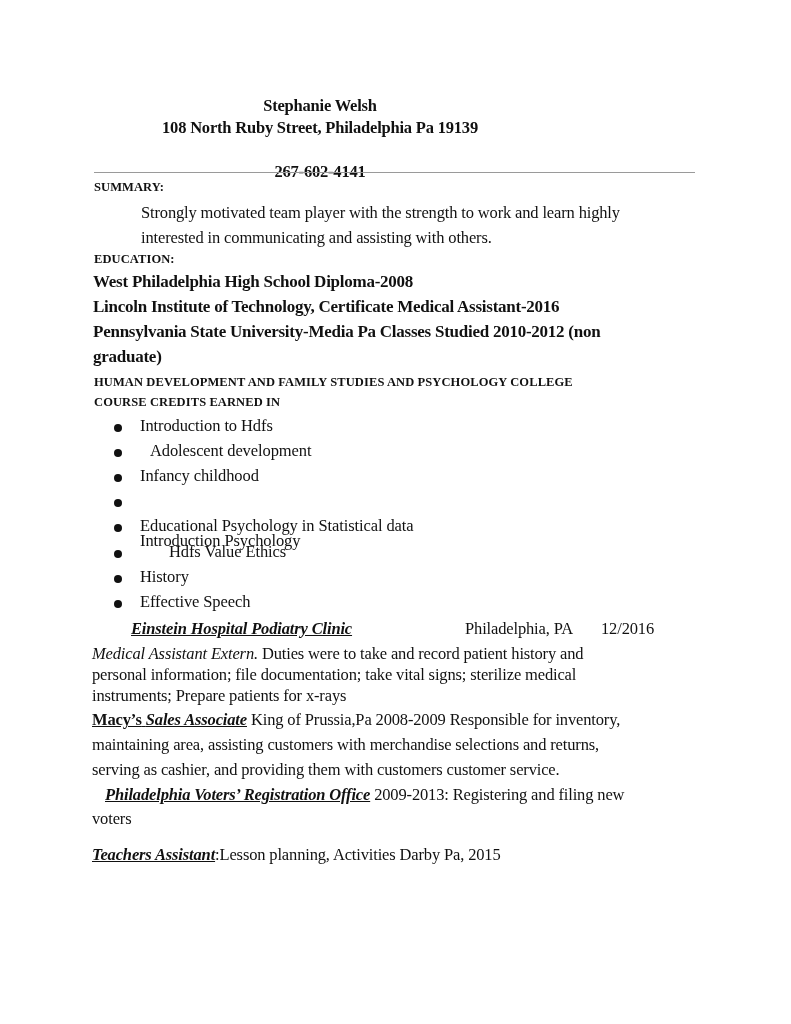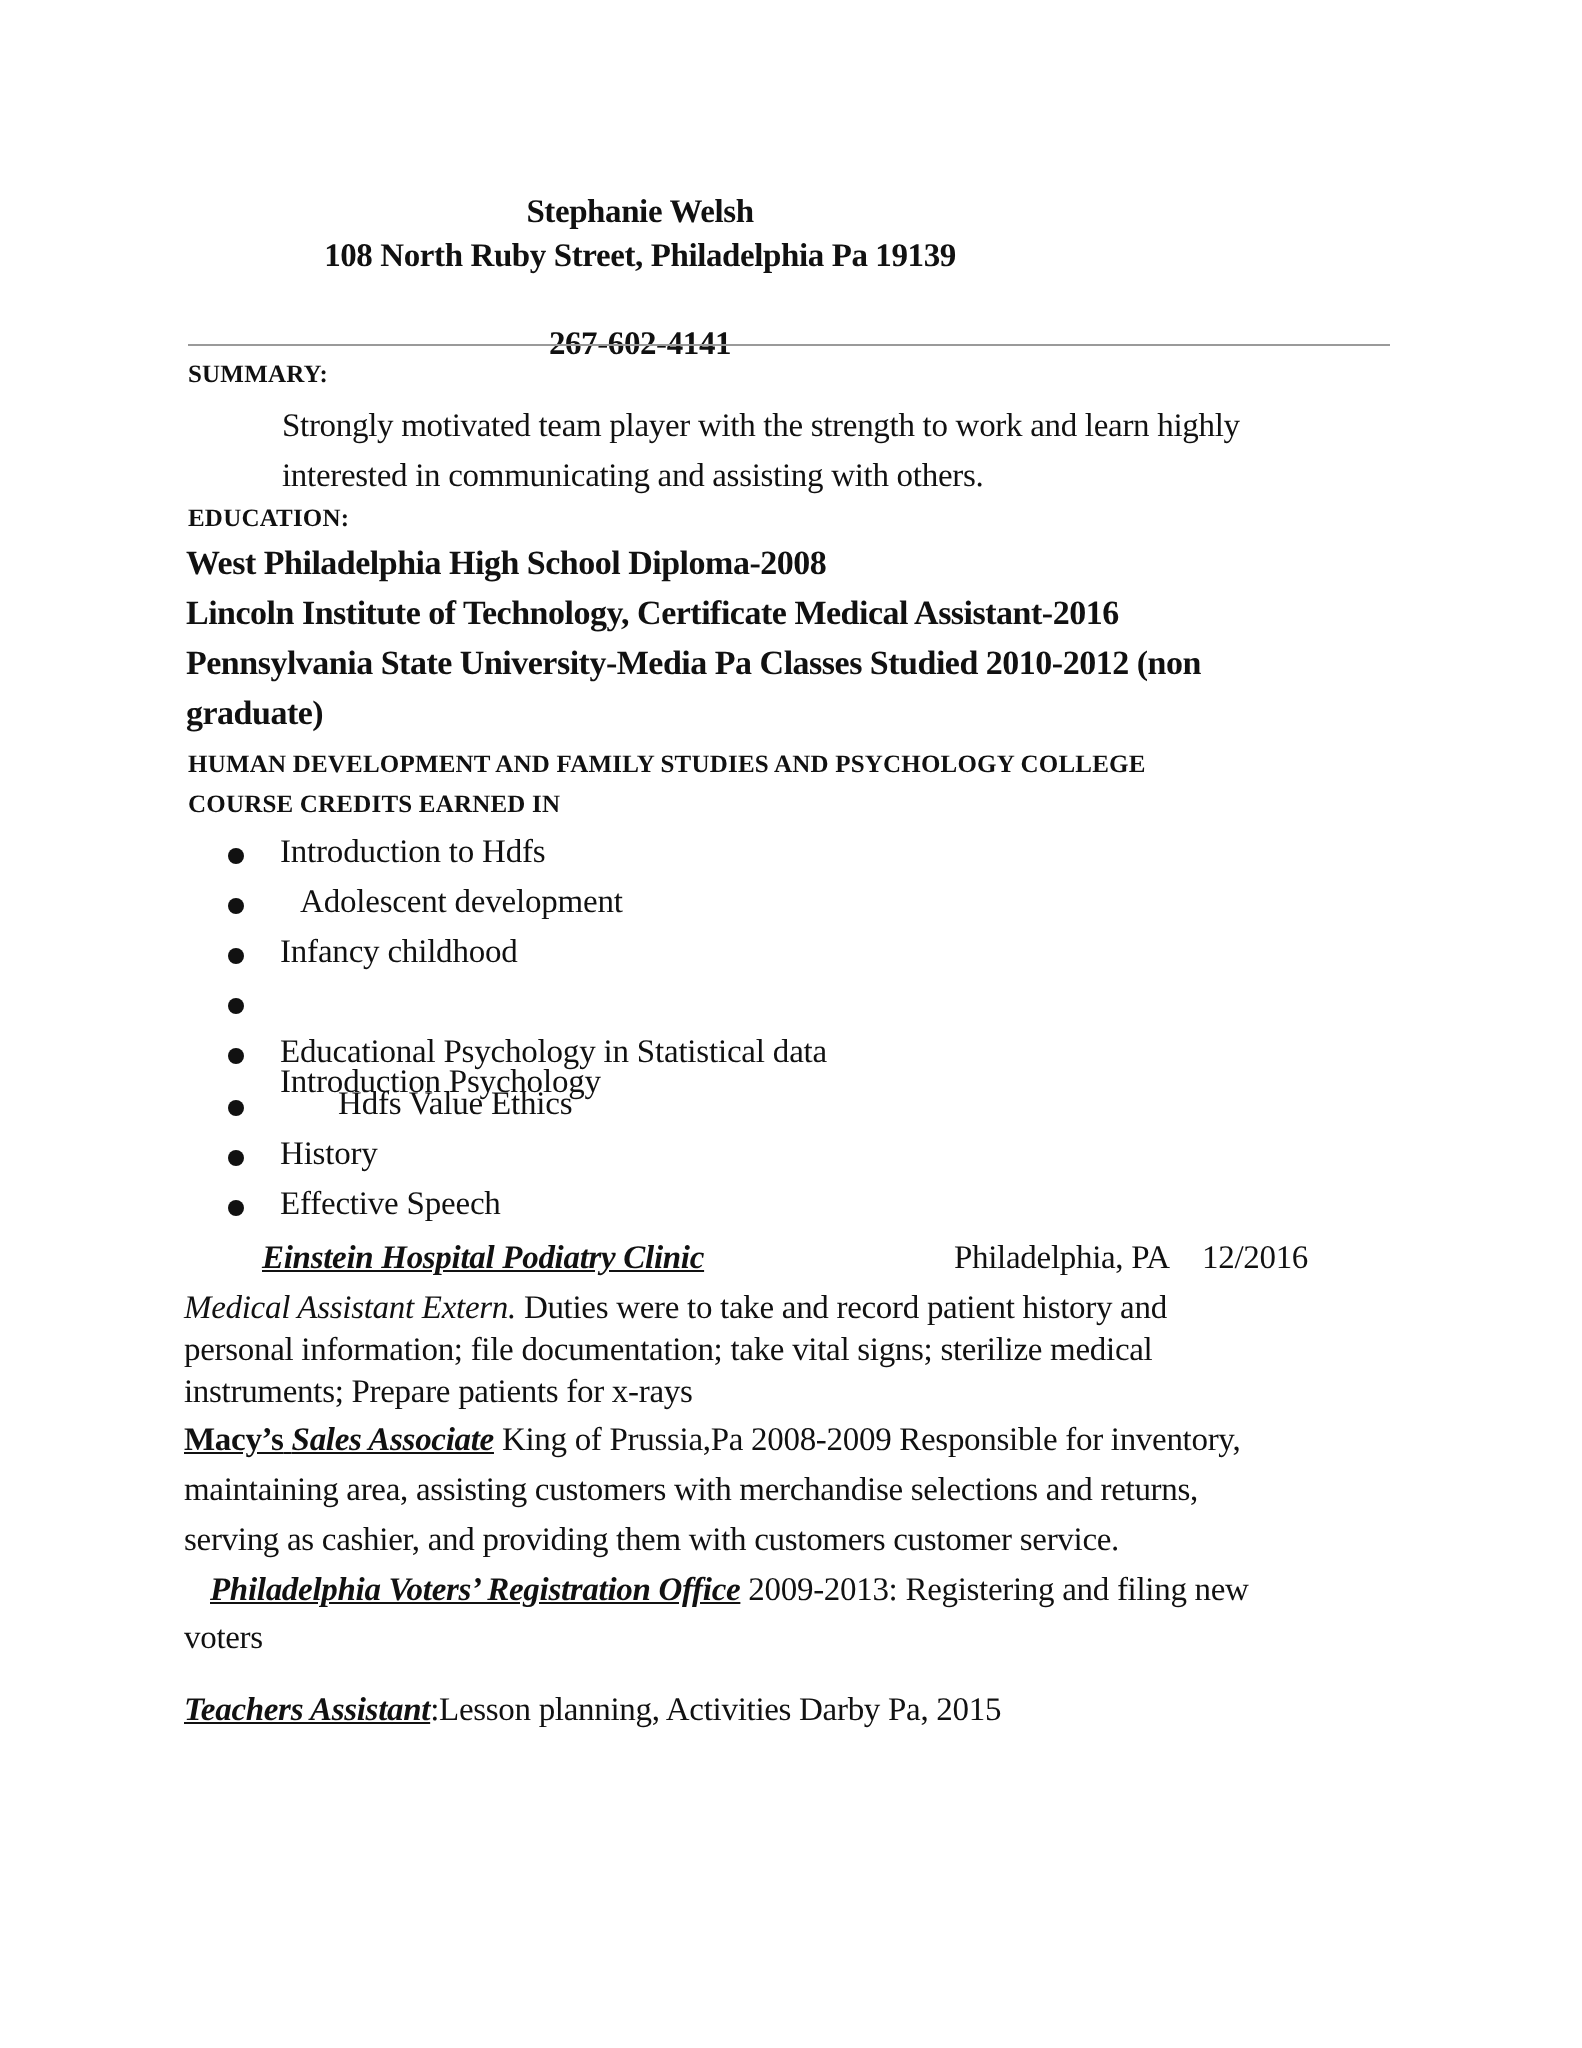--- a/index.html
+++ b/index.html
@@ -72,21 +72,21 @@
       <span class="dot" style="top:575px;"></span>
       <span class="abs bul" style="left:140px; top:567px;">History</span>
     </div>
     <div>
       <span class="dot" style="top:600px;"></span>
       <span class="abs bul" style="left:140px; top:592px;">Effective Speech</span>
     </div>
   </div>
 
   <div class="abs body16 bi" style="left:131px; top:619px;">Einstein Hospital Podiatry Clinic</div>
-  <div class="abs body16" style="left:465px; top:619px;margin-left:12px;">Philadelphia, PA</div>
+  <div class="abs body16" style="left:465px; top:619px;">Philadelphia, PA</div>
   <div class="abs body16" style="left:601px; top:619px;">12/2016</div>
   <div class="abs body16" style="left:92px; top:644px;"><span class="i">Medical Assistant Extern.</span><span> Duties were to take and record patient history and</span></div>
   <div class="abs body16" style="left:92px; top:665px;">personal information; file documentation; take vital signs; sterilize medical</div>
   <div class="abs body16" style="left:92px; top:686px;">instruments; Prepare patients for x-rays</div>
 
   <div class="abs body16" style="left:92px; top:710px;"><span class="b" style="text-decoration:underline;">Macy’s</span><span style="text-decoration:underline;"> </span><span class="bi">Sales Associate</span><span> King of Prussia,Pa 2008-2009 Responsible for inventory,</span></div>
   <div class="abs body16" style="left:92px; top:735px;">maintaining area, assisting customers with merchandise selections and returns,</div>
   <div class="abs body16" style="left:92px; top:760px;">serving as cashier, and providing them with customers customer service.</div>
 
   <div class="abs body16" style="left:92px; top:785px;margin-left:13px;"><span class="bi">Philadelphia Voters’ Registration Office</span><span> 2009-2013: Registering and filing new</span></div>

